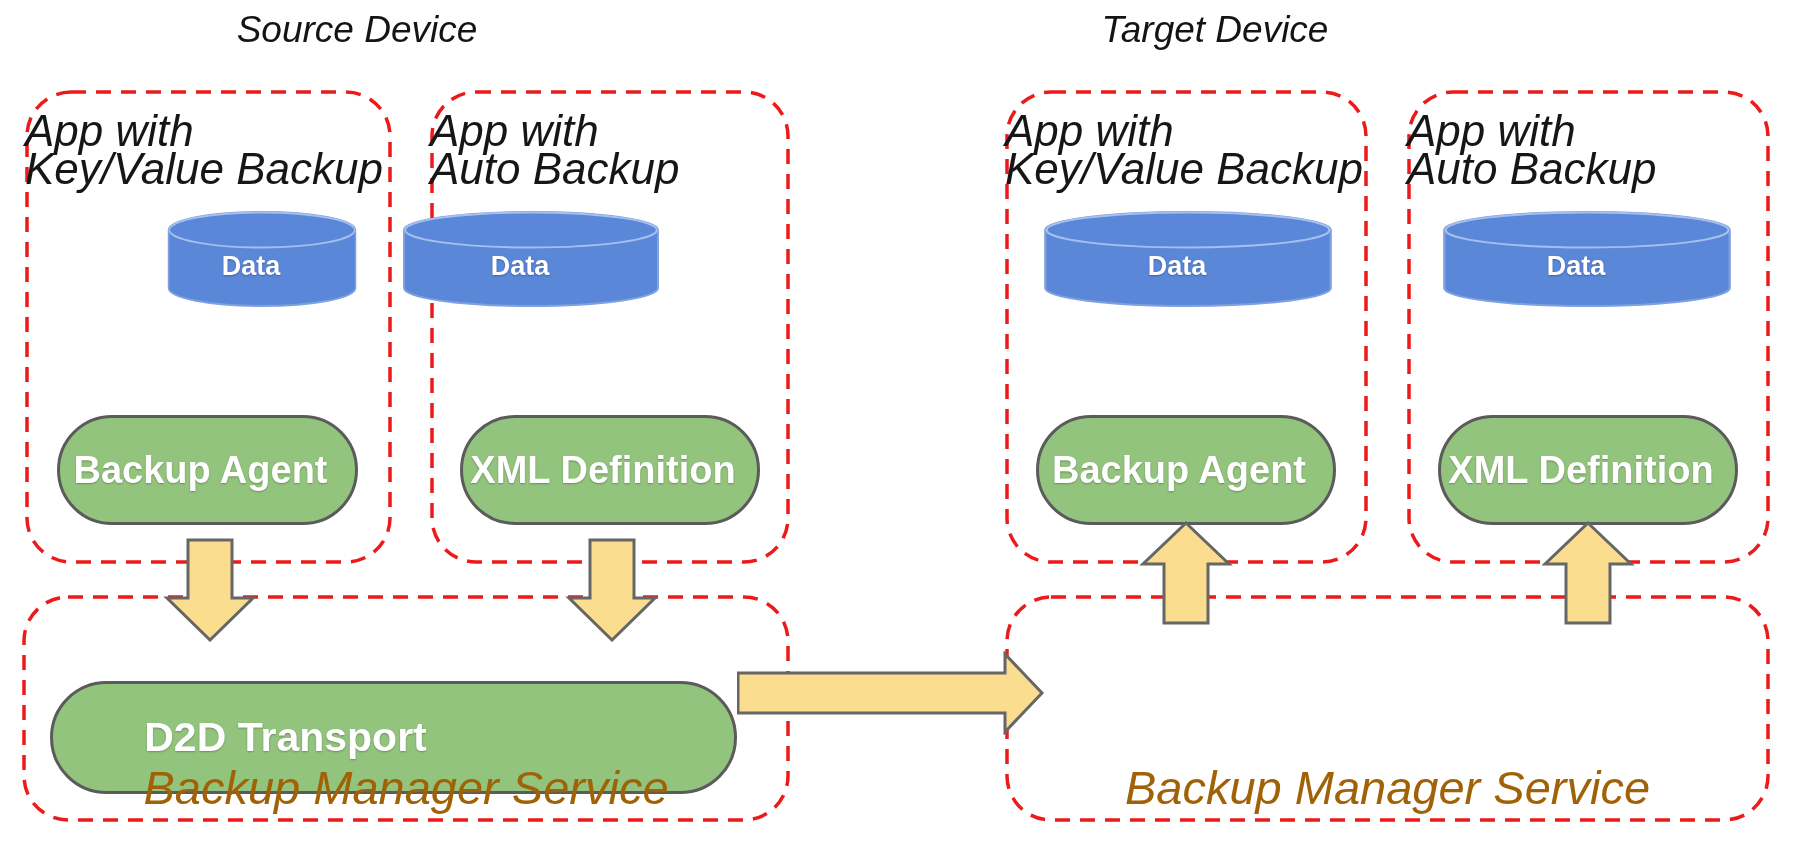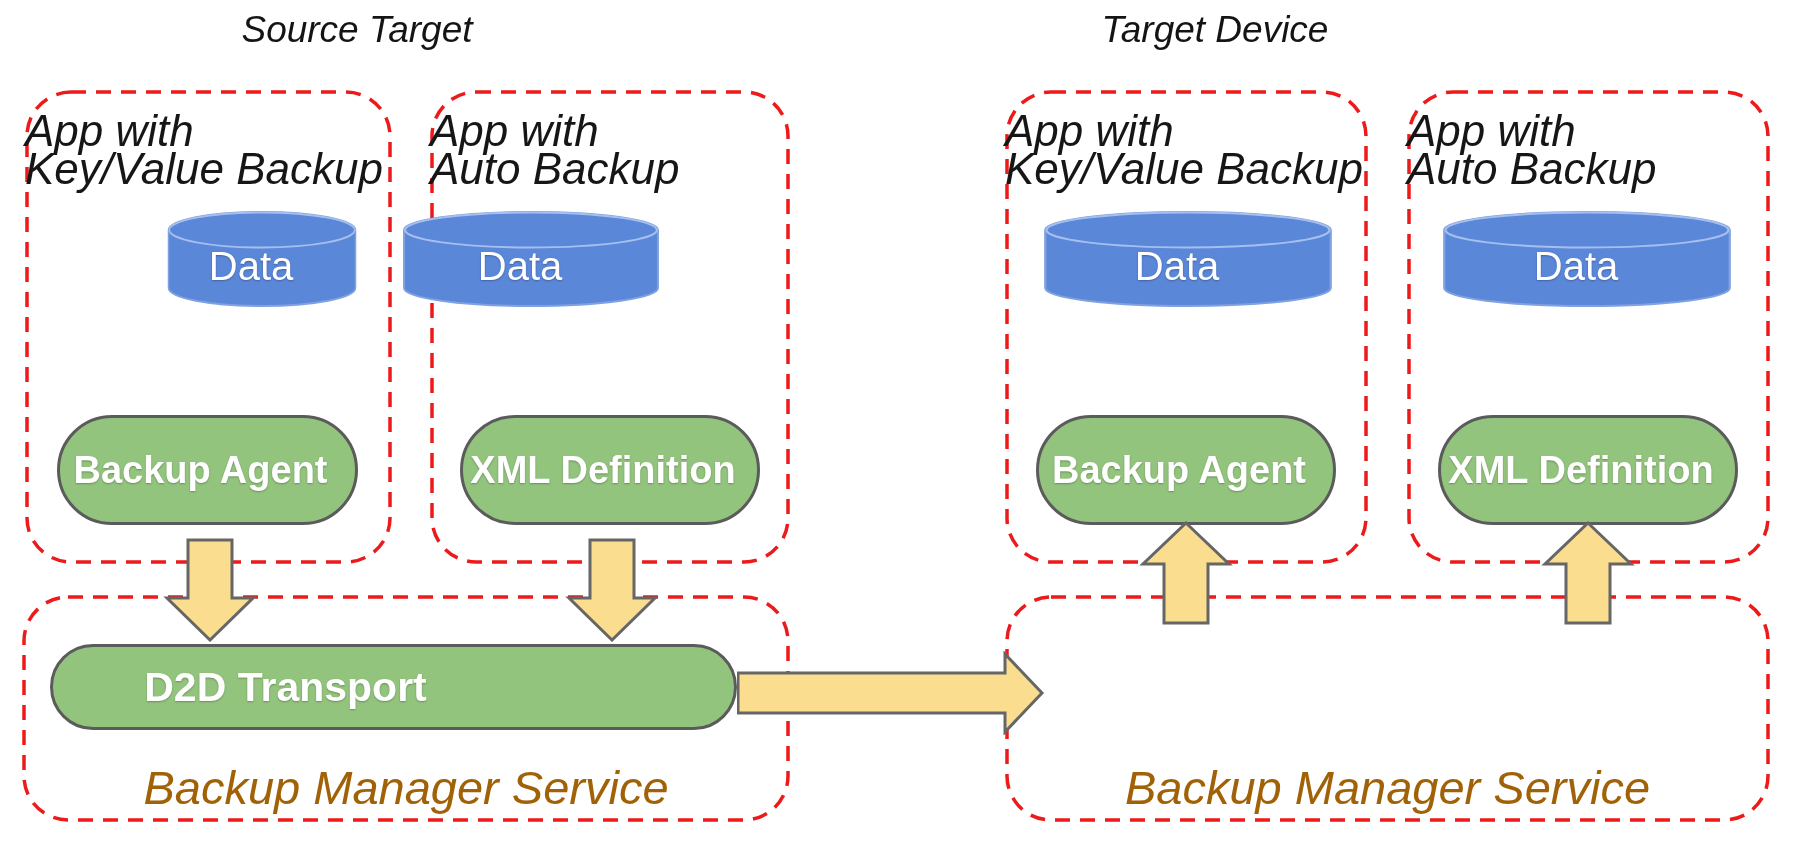--- a/index.html
+++ b/index.html
@@ -17,21 +17,21 @@
   .dashed-box svg{display:block;}
   .app-title{
     position:absolute;top:22px;left:0;right:0;text-align:left;
     font-style:italic;font-size:44px;line-height:38px;color:#161616;
   }
   
   .cylinder svg{display:block;width:100%;height:100%;}
   .cyl-label{
     position:absolute;inset:0;display:flex;align-items:center;justify-content:center;
     padding-top:14px;padding-right:66px;
-    font-weight:normal;font-size:40px;color:var(--component-text,#fff);
+    font-weight:bold;font-size:27px;color:var(--component-text,#fff);
     text-shadow:0 1px 2px rgba(0,0,0,.28);
     margin-left:44px;
   }
   
   .pill{
     box-sizing:border-box;display:flex;align-items:center;justify-content:center;
     background:var(--component-fill,#93C47D);
     border:3px solid var(--component-edge,#5b5b5b);
     border-radius:57px;
     color:var(--component-text,#fff);font-weight:bold;
@@ -45,21 +45,21 @@
     display:flex;align-items:center;justify-content:center;
     font-style:italic;font-size:47px;color:#a16207;padding-right:88px;
   }
   .arrow svg{display:block;width:100%;height:100%;}
 </style>
 </head>
 <body>
 
 <div id="canvas">
 
-  <div class="abs device-title" style="left:107px;">Source Target</div>
+  <div class="abs device-title" style="left:107px;">Source Device</div>
   <div class="abs device-title" style="left:965px;text-align:center;">Target Device</div>
 
   <div class="abs dashed-box" style="left:25px;top:90px;width:367px;height:474px;">
     <svg width="367" height="474">
       <rect x="2" y="2" width="363" height="470" rx="44" ry="44" fill="none" style="stroke:var(--box-dash);" stroke-width="3.5" stroke-dasharray="15 10"></rect>
     </svg>
     <div class="app-title">
       <span style="display:block">App with</span>
       <span style="display:block">Key/Value Backup</span>
     </div>
@@ -136,21 +136,21 @@
       <ellipse cx="125" cy="20" rx="122" ry="17.5" fill="none" style="stroke:var(--cylinder-rim);" stroke-width="2"></ellipse>
     </svg>
     <div class="cyl-label">Data</div>
   </div>
 
   <div class="abs pill small" style="left:57px;top:408px;width:301px;height:110px;">Backup Agent</div>
   <div class="abs pill small" style="left:460px;top:408px;width:300px;height:110px;">XML Definition</div>
   <div class="abs pill small" style="left:1036px;top:408px;width:300px;height:110px;">Backup Agent</div>
   <div class="abs pill small" style="left:1438px;top:408px;width:300px;height:110px;">XML Definition</div>
 
-  <div class="abs pill transport" style="left:50px;top:637px;width:687px;height:86px;text-align:center;">D2D Transport</div>
+  <div class="abs pill transport" style="left:50px;top:674px;width:687px;height:113px;text-align:center;">D2D Transport</div>
 
   <div class="abs bms-label" style="left:22px;top:757px;width:768px;height:60px;">Backup Manager Service</div>
   <div class="abs bms-label" style="left:1005px;top:757px;width:765px;height:60px;">Backup Manager Service</div>
 
   <div class="abs arrow" style="left:160px;top:538px;width:100px;height:104px;">
     <svg viewBox="0 0 100 104">
       <polygon points="28,2 72,2 72,60 93,60 50,102 7,60 28,60" style="fill:var(--arrow-fill);stroke:var(--arrow-edge);" stroke-width="3"></polygon>
     </svg>
   </div>
   <div class="abs arrow" style="left:562px;top:538px;width:100px;height:104px;">

